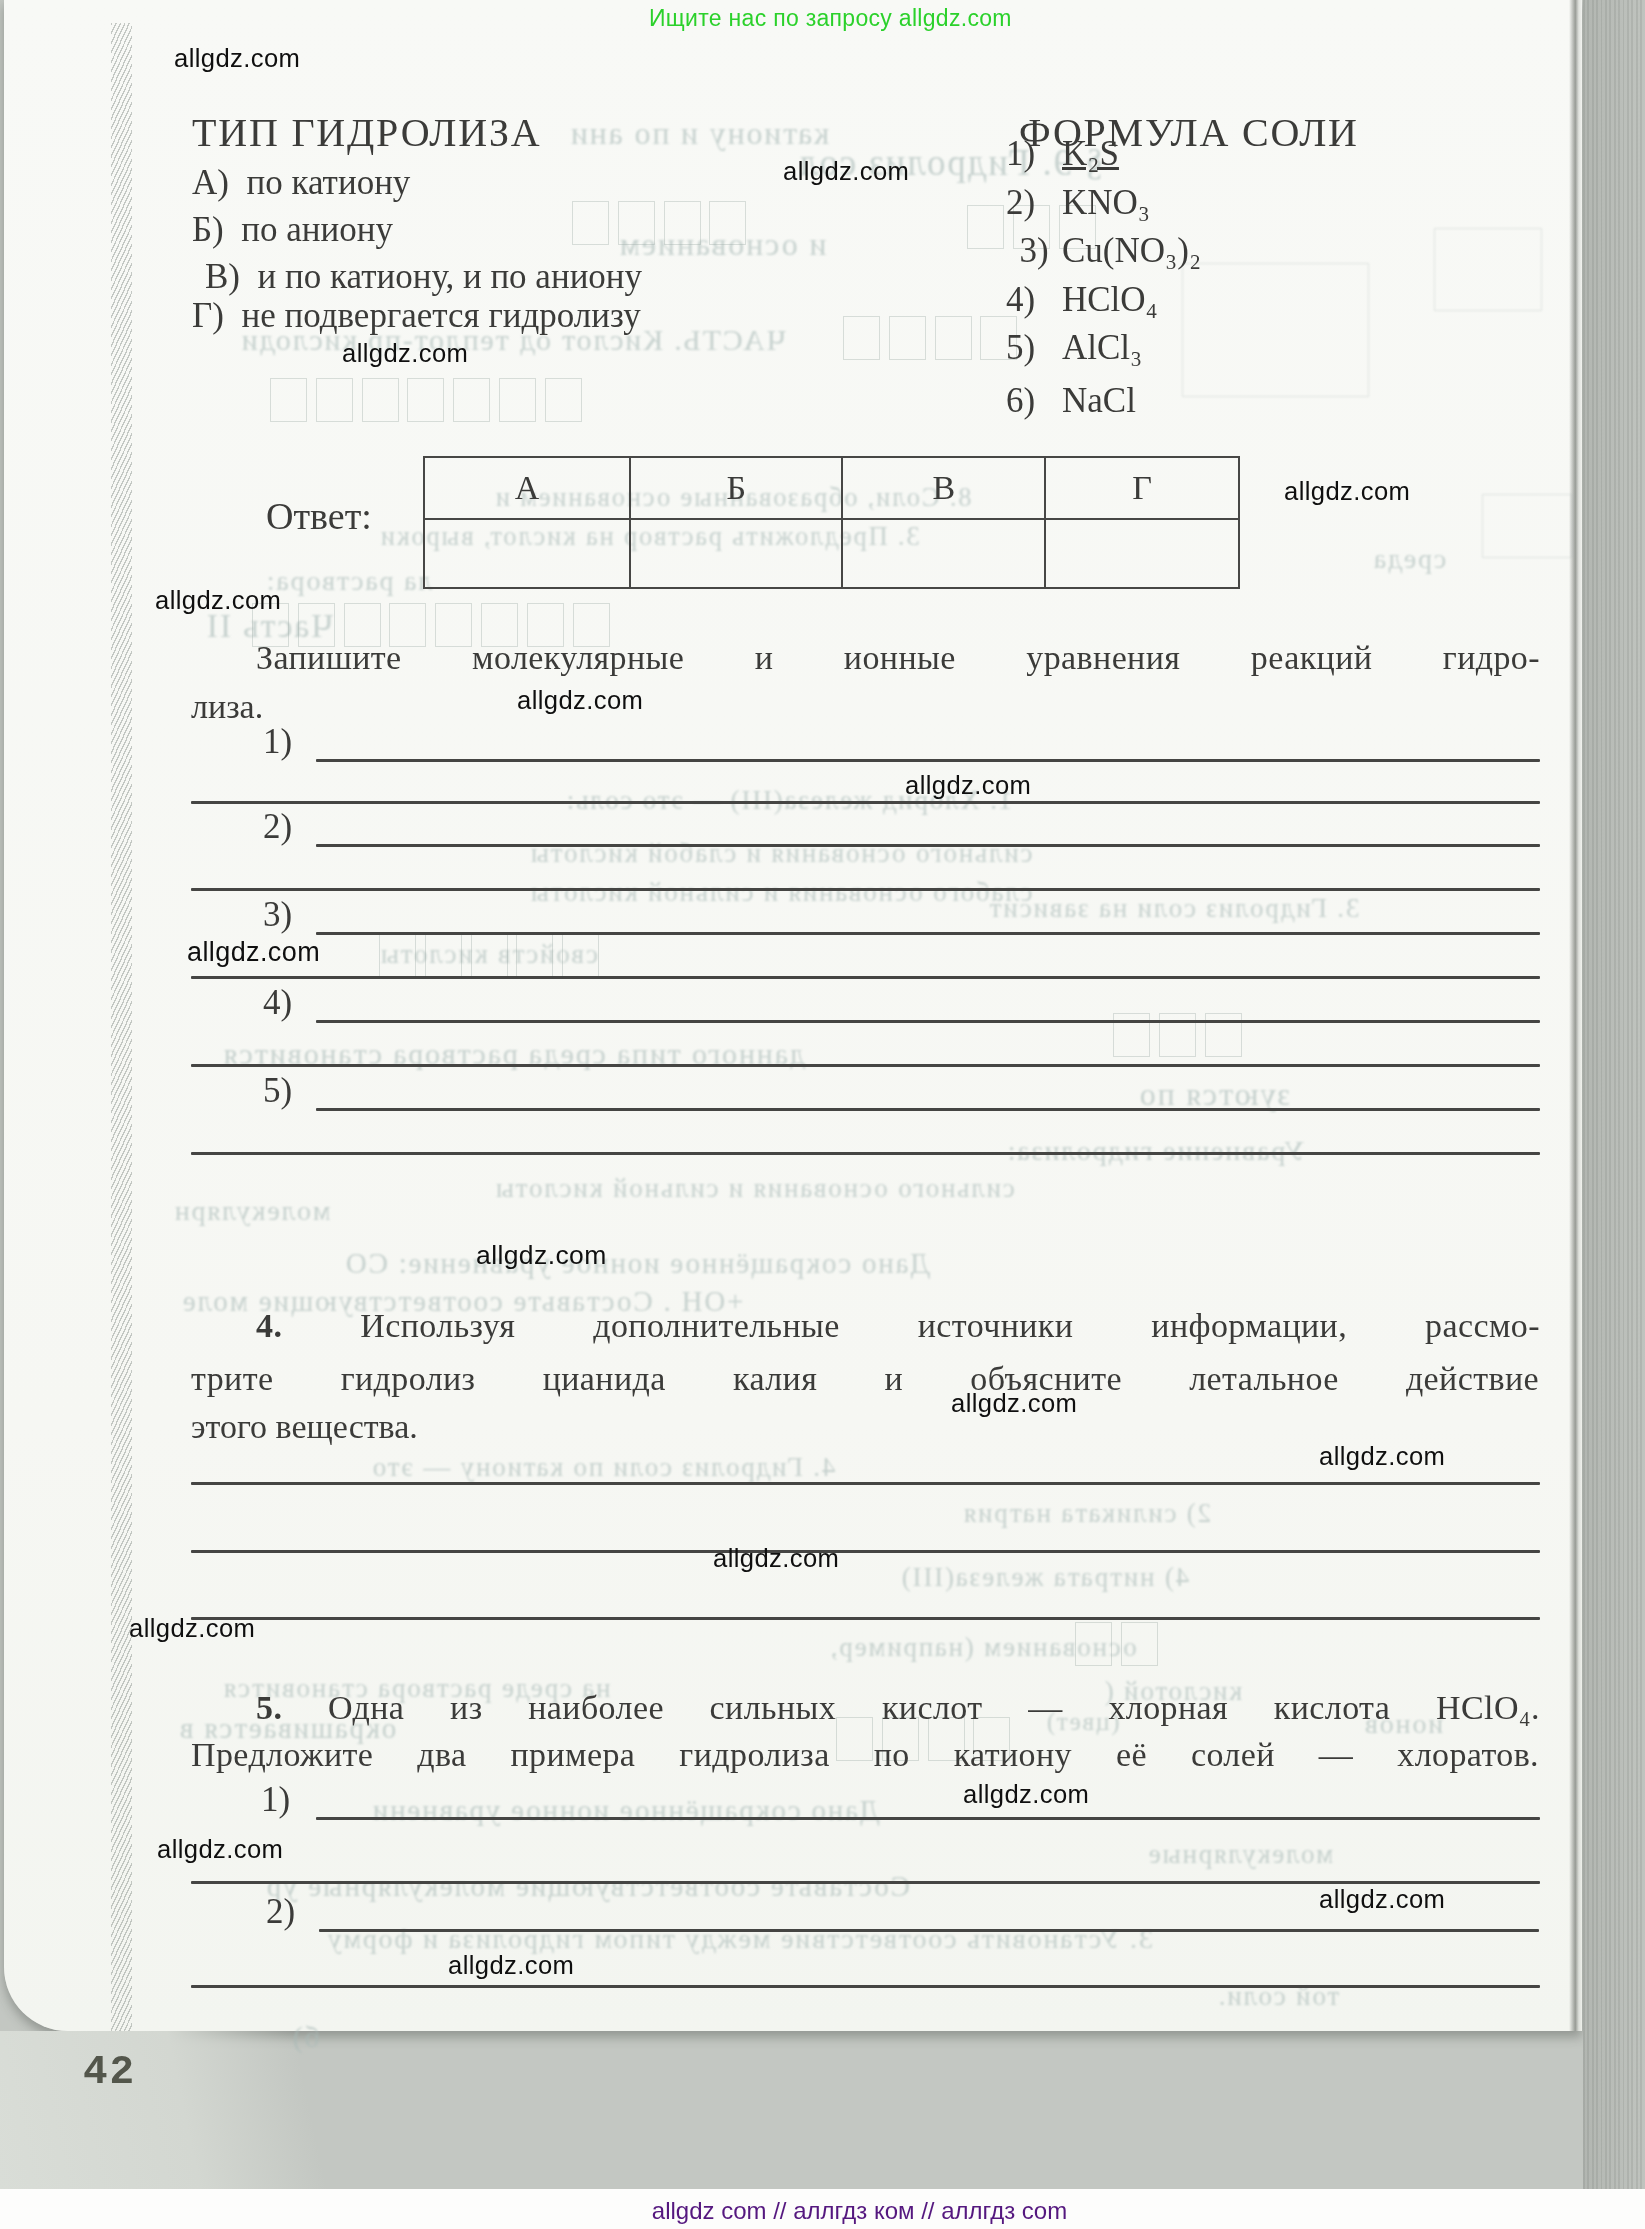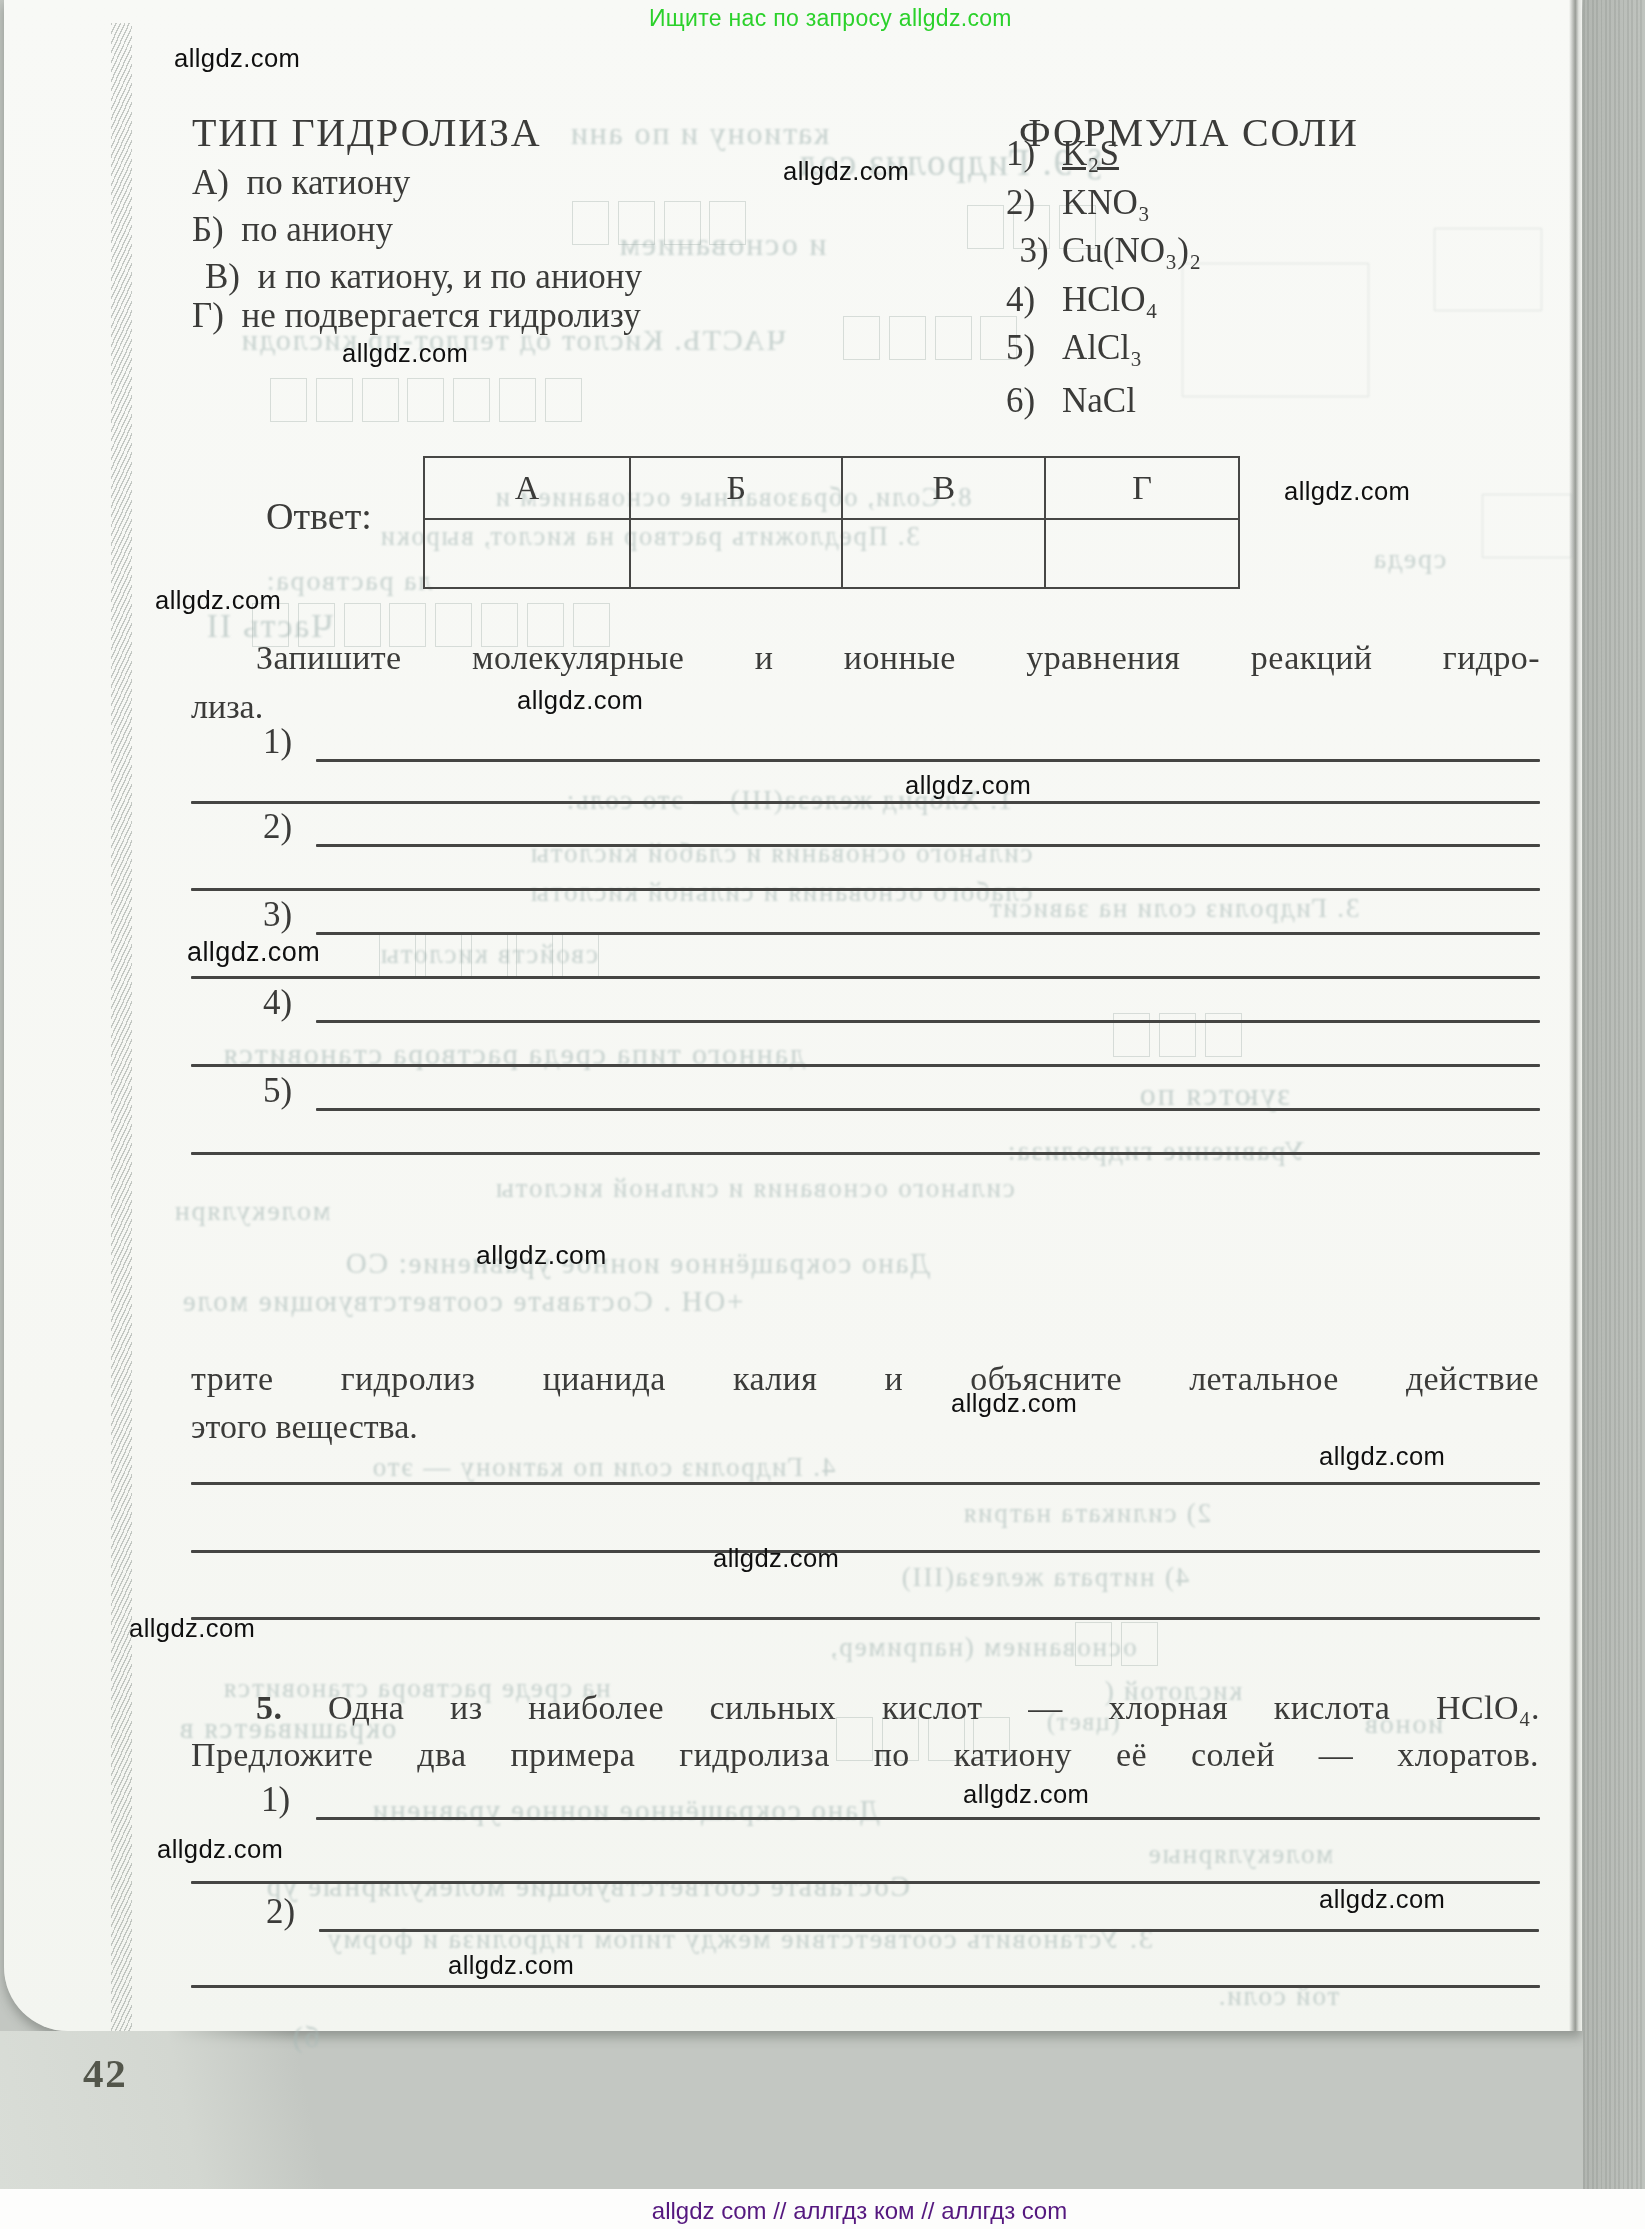--- a/index.html
+++ b/index.html
@@ -40,21 +40,21 @@
   .jline{position:absolute;text-align:justify;text-align-last:justify;font-size:34px;letter-spacing:0.4px;z-index:4;color:#3b3b39;}
   .pline{position:absolute;font-size:34px;z-index:4;color:#3b3b39;white-space:nowrap;}
   .tnum{font-weight:bold;}
   .rline{position:absolute;height:2.6px;background:#454543;z-index:3;border-radius:0.9px;}
   .lnum{position:absolute;font-size:35px;z-index:4;color:#3b3b39;}
   .ghost{position:absolute;color:#a9bab7;opacity:.62;filter:blur(1px);transform:scaleX(-1);
          white-space:nowrap;letter-spacing:1.8px;z-index:1;font-family:"Liberation Serif","DejaVu Serif",serif;}
   .gboxrow{position:absolute;z-index:1;opacity:.55;filter:blur(0.5px);white-space:nowrap;}
   .gboxrow i{display:inline-block;width:35px;height:42px;border:1.8px solid rgba(148,164,159,.6);margin-right:8.8px;}
   .grect{position:absolute;border:1.8px solid rgba(148,164,159,.5);opacity:.5;filter:blur(0.9px);z-index:1;}
-  #pagenum{position:absolute;left:83px;top:2049px;font-family:Liberation Serif, serif;
+  #pagenum{position:absolute;left:83px;top:2049px;font-family:Liberation Mono, monospace;
           font-weight:bold;font-size:41px;color:#53564b;z-index:4;letter-spacing:1.8px;}
   #footer-text{position:absolute;left:0;top:2197px;width:1645px;text-align:center;
           font-family:"Liberation Sans","DejaVu Sans",sans-serif;font-size:24px;transform:translateX(37px);z-index:5;}
 </style>
 </head>
 <body>
 
 <div id="canvas">
   <div id="page"></div>
   <div id="hatch"></div>
@@ -153,20 +153,23 @@
     <div class="hc ink last">Г</div>
     <div class="bc"></div>
     <div class="bc"></div>
     <div class="bc"></div>
     <div class="bc last"></div>
   </div>
 
   <div class="jline" style="left:256px;top:639px;width:1284px;">Запишите молекулярные и ионные уравнения реакций гидро-</div>
   <div class="pline" style="left:191px;top:688px;">лиза.</div>
 
+  <div class="jline" style="left:256px;top:1307px;width:1284px;">
+    <span class="tnum">4.</span> <span>Используя дополнительные источники информации, рассмо-</span>
+  </div>
   <div class="jline" style="left:191px;top:1360px;width:1348px;">трите гидролиз цианида калия и объясните летальное действие</div>
   <div class="pline" style="left:191px;top:1408px;">этого вещества.</div>
 
   <div class="jline" style="left:256px;top:1689px;width:1284px;">
     <span class="tnum">5.</span> <span>Одна из наиболее сильных кислот — хлорная кислота HClO₄.</span>
   </div>
   <div class="jline" style="left:191px;top:1736px;width:1348px;">Предложите два примера гидролиза по катиону её солей — хлоратов.</div>
 
   <div id="page-edge"></div>
   <div id="right-strip"></div>

